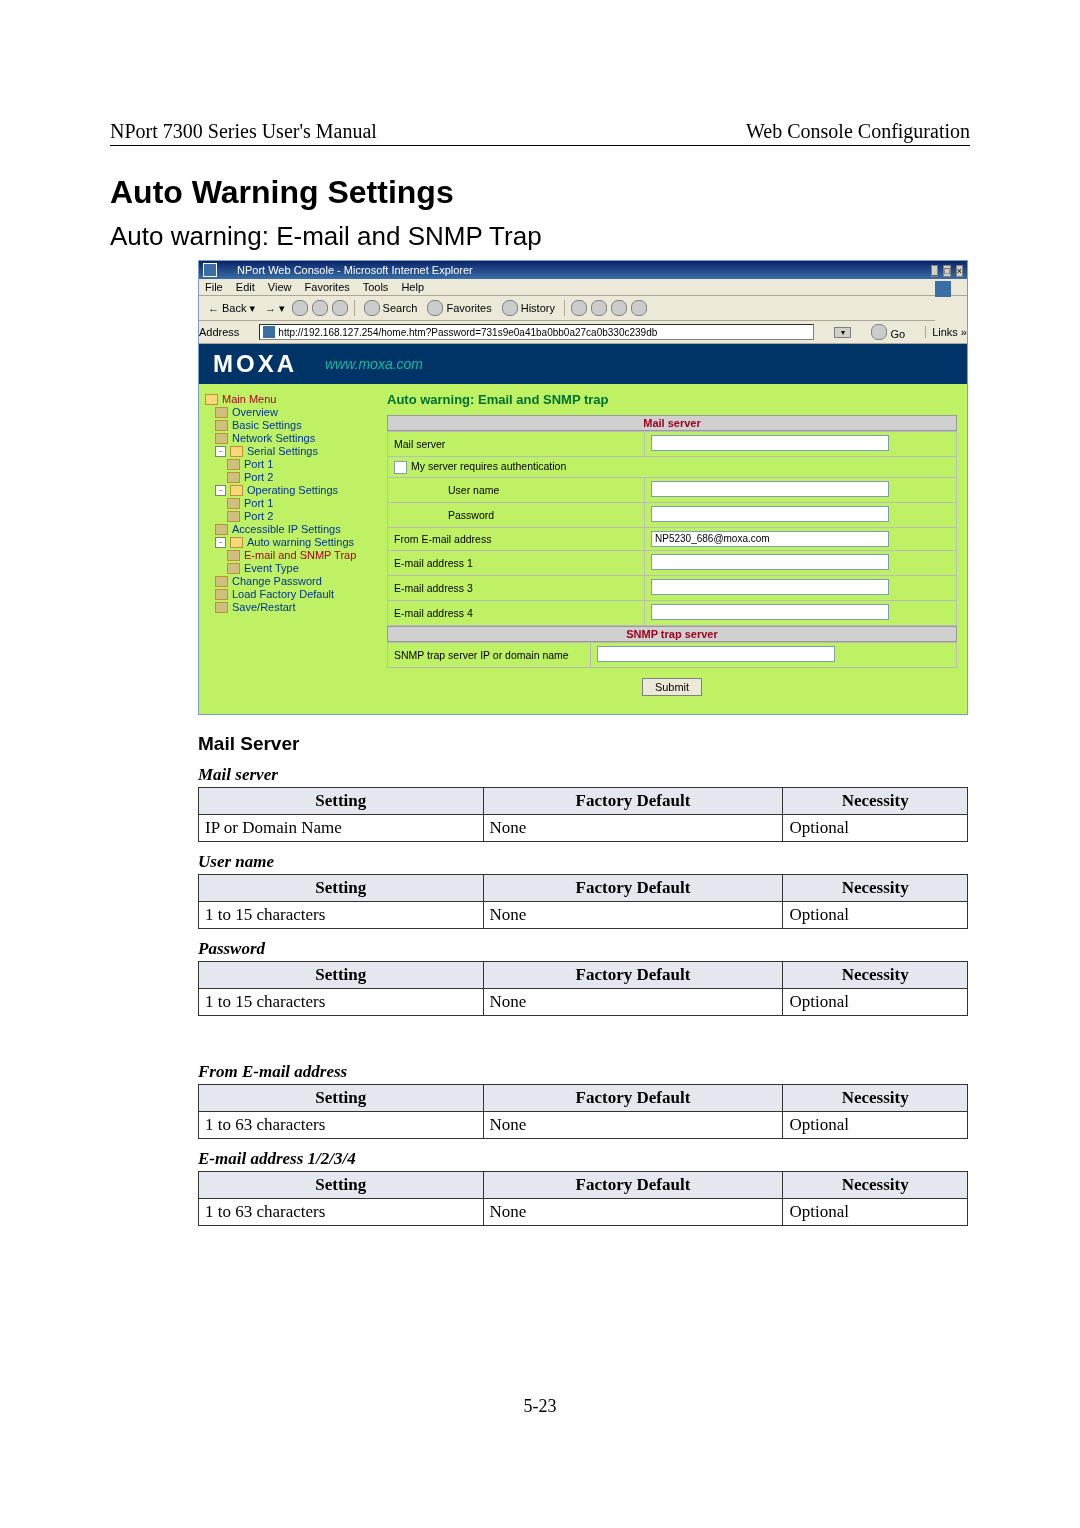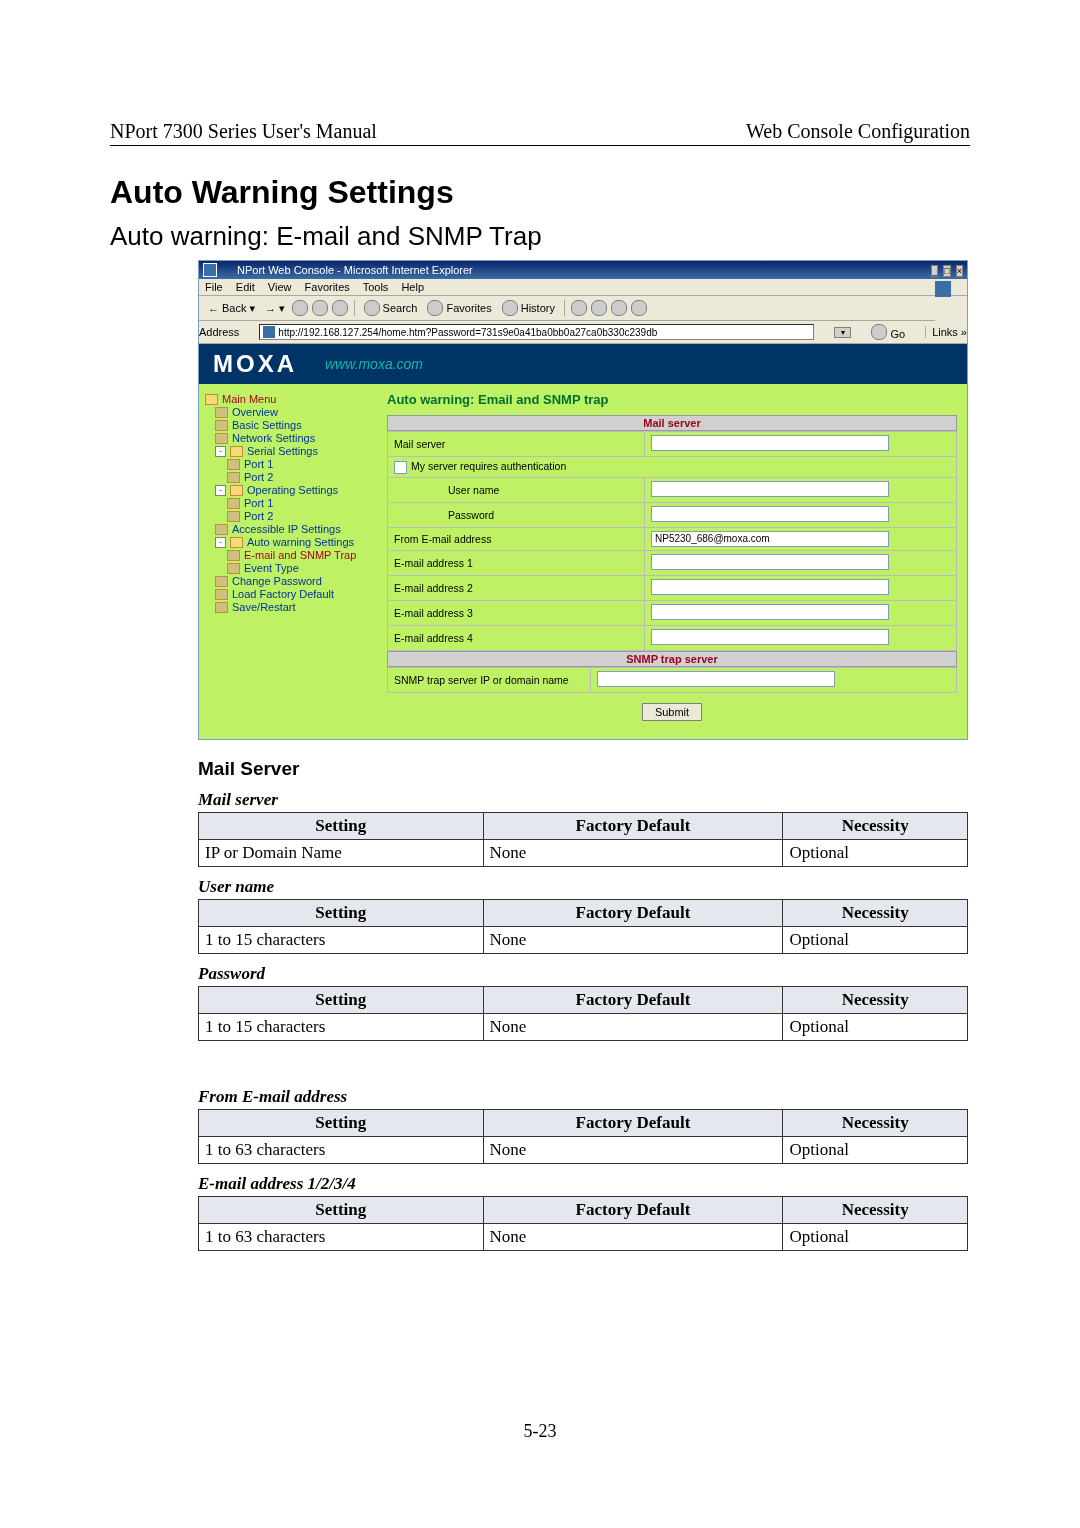--- a/index.html
+++ b/index.html
@@ -306,24 +306,20 @@
               </tr>
           <tr>
                 <td class="lab">From E-mail address</td>
                 <td><span class="inpt">NP5230_686@moxa.com</span></td>
               </tr>
           <tr>
                 <td class="lab">E-mail address 1</td>
                 <td><span class="inpt"></span></td>
               </tr>
           <tr>
-                <td class="lab">E-mail address 2</td>
-                <td><span class="inpt"></span></td>
-              </tr>
-          <tr>
                 <td class="lab">E-mail address 3</td>
                 <td><span class="inpt"></span></td>
               </tr>
           <tr>
                 <td class="lab">E-mail address 4</td>
                 <td><span class="inpt"></span></td>
               </tr>
         </tbody>
           </table>
         <div class="section-head">SNMP trap server</div>

